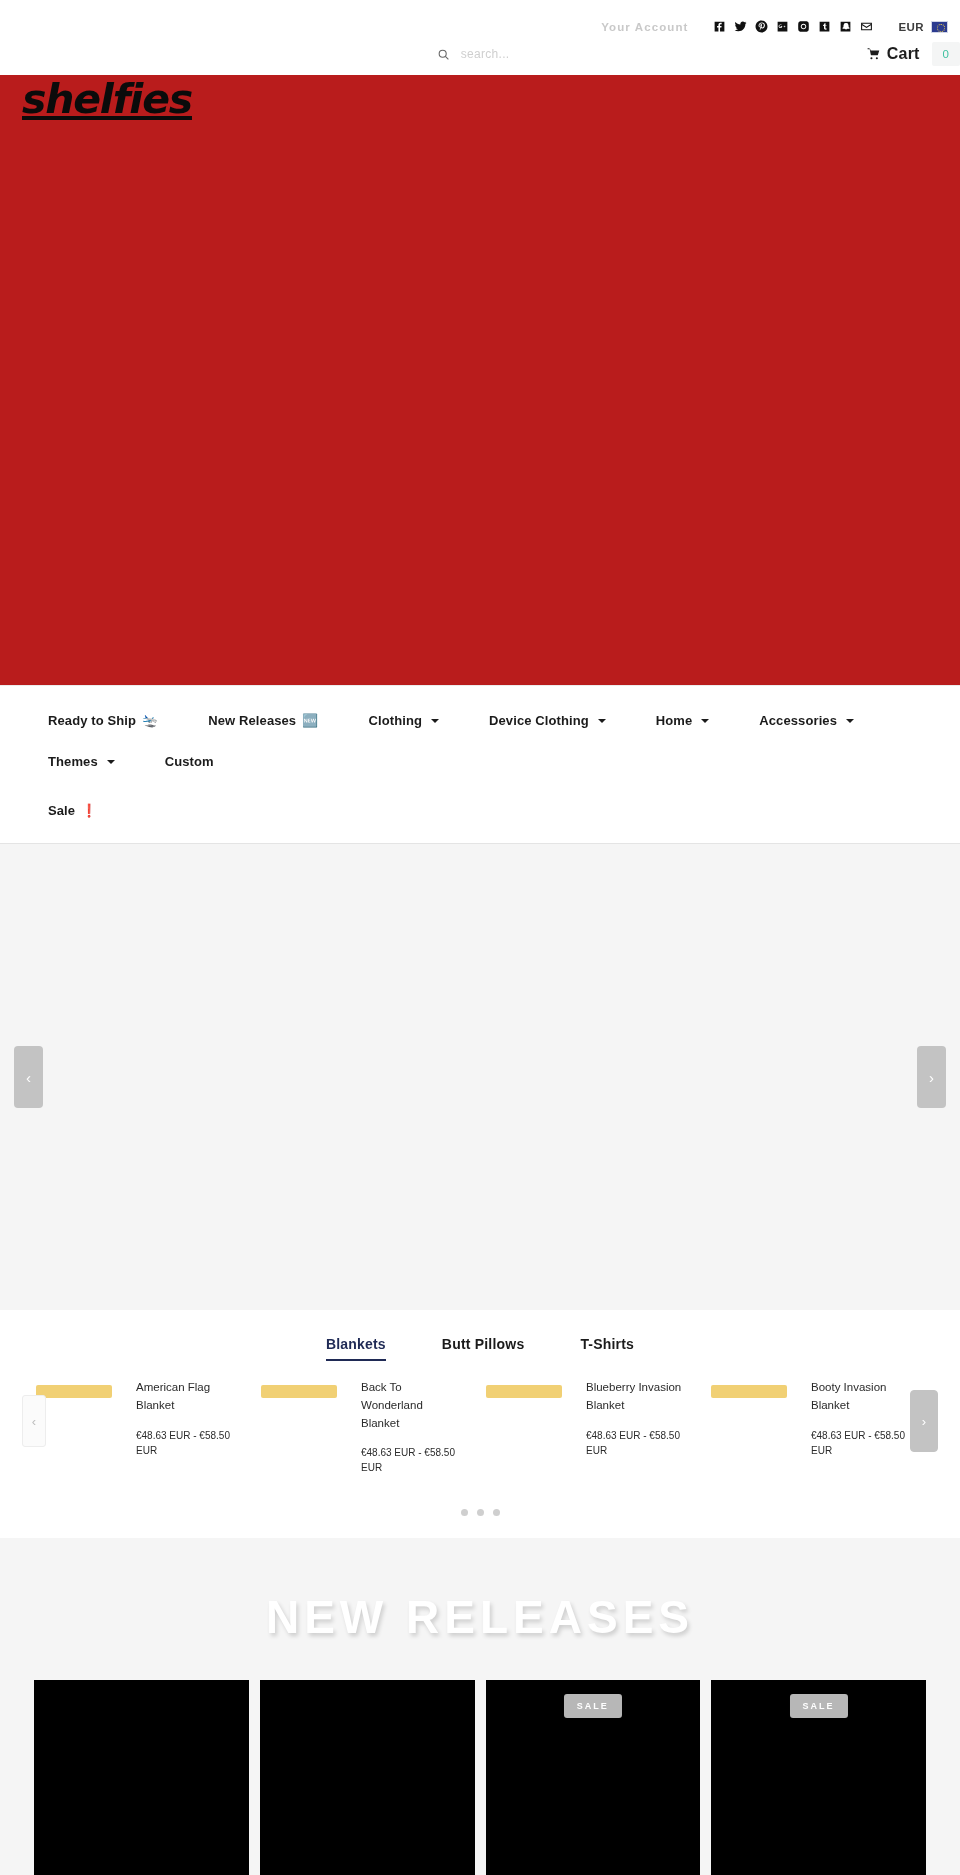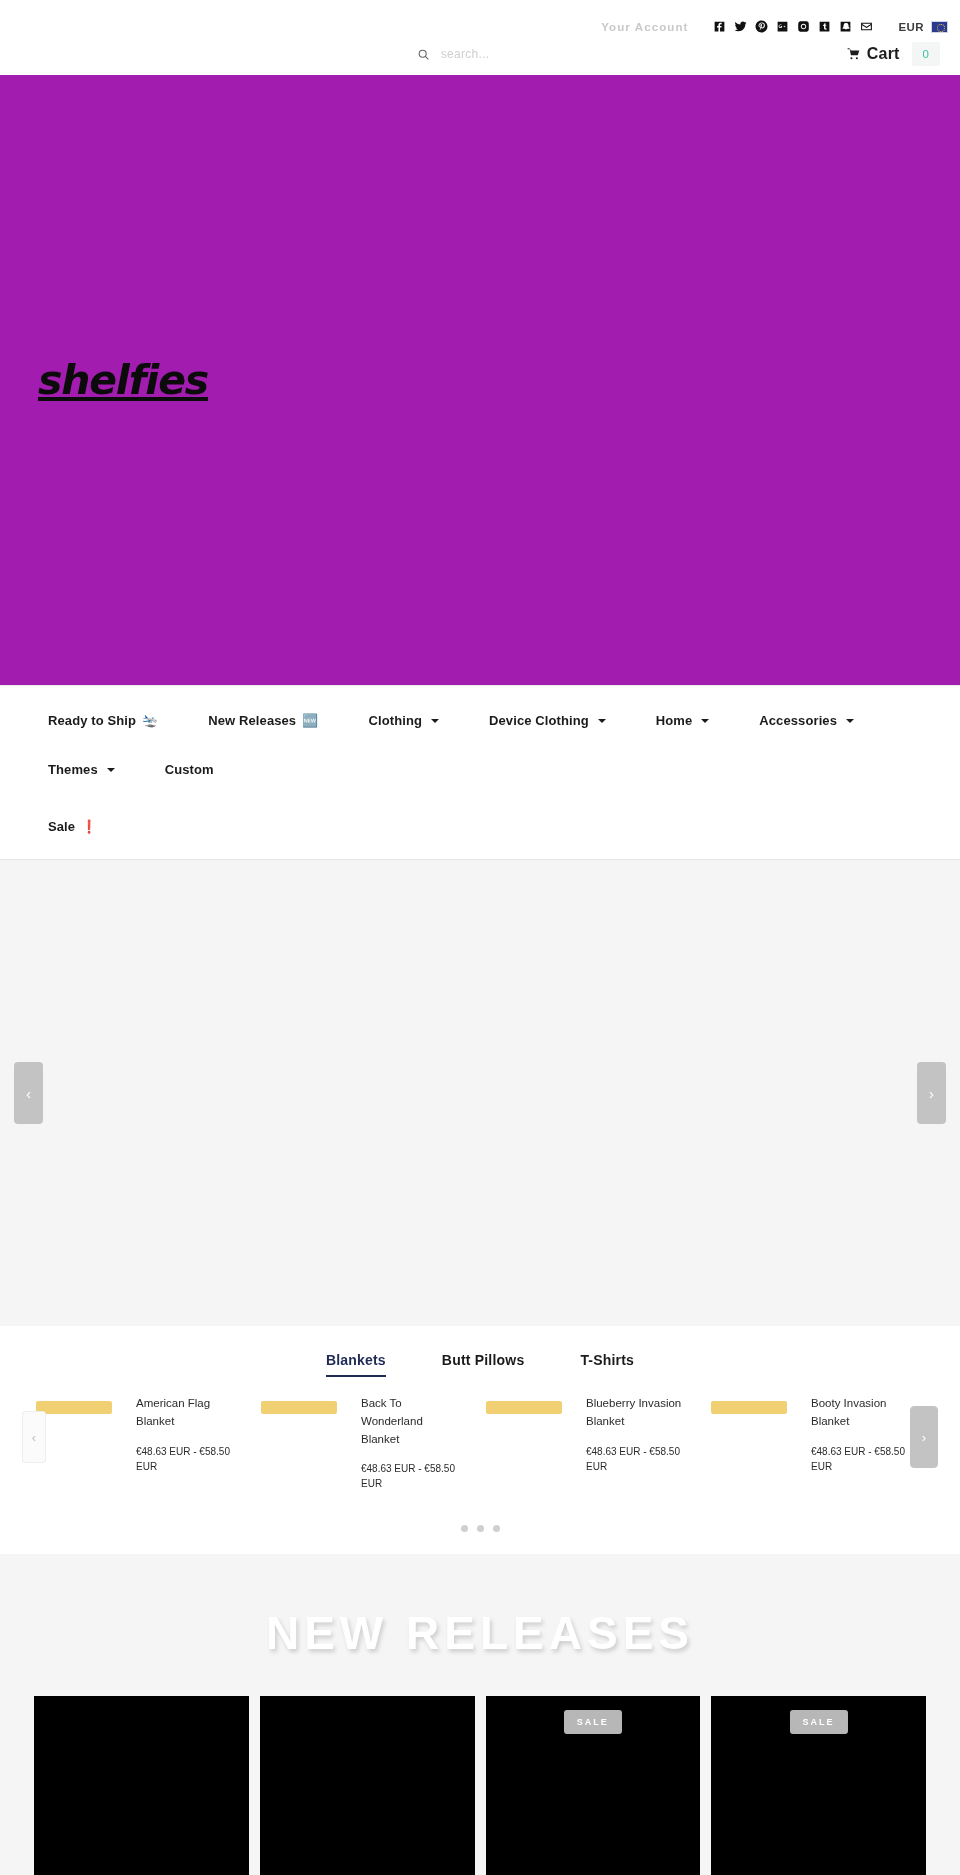--- a/index.html
+++ b/index.html
@@ -57,21 +57,21 @@
     border-radius: 50%;
     border: 1px dotted #f0d24b;
   }
 
   
   .searchcart-row {
     height: 42px;
     display: flex;
     align-items: center;
     justify-content: flex-end;
-    padding-right: 20px;
+    padding-right: 0;
   }
   .search-wrap {
     display: flex; align-items: center; gap: 11px;
     width: 240px;
   }
   .search-icon svg { width: 13px; height: 13px; stroke: #666; fill: none; stroke-width: 2; display: block; }
   .search-input {
     border: none; outline: none; background: transparent;
     font-family: "Liberation Sans", sans-serif;
     font-size: 12px; color: #555; width: 190px; letter-spacing: .3px;
@@ -92,43 +92,42 @@
     padding: 6px 11px;
     border-radius: 2px;
     min-width: 26px;
     text-align: center;
   }
 
   
   .logo-block {
     height: 610px;
     display: flex;
-    align-items: center;
-    padding-left: 38px;
-    background: #a21caf;
+    padding-left: 22px;
+    background: #b91c1c;
   }
   .logo-text {
     font-family: "DejaVu Sans", sans-serif;
     font-style: italic;
     font-weight: 700;
     font-size: 41px;
     letter-spacing: -1.2px;
     color: #0b0b0b;
   }
 
   
   .main-nav {
     border-top: 1px solid #ececec;
     border-bottom: 1px solid #e4e4e4;
     padding: 16px 0 14px 34px;
     background: #fff;
   }
   .nav-list {
     display: flex; flex-wrap: wrap; align-items: center;
-    list-style: none; gap: 12px 22px;
+    list-style: none; gap: 4px 22px;
     max-width: 900px;
   }
   .nav-item {
     display: flex; align-items: center; gap: 6px;
     padding: 11px 14px;
     font-size: 13px;
     font-weight: 700;
     color: #1b1b1b;
     letter-spacing: .1px;
     cursor: pointer;

